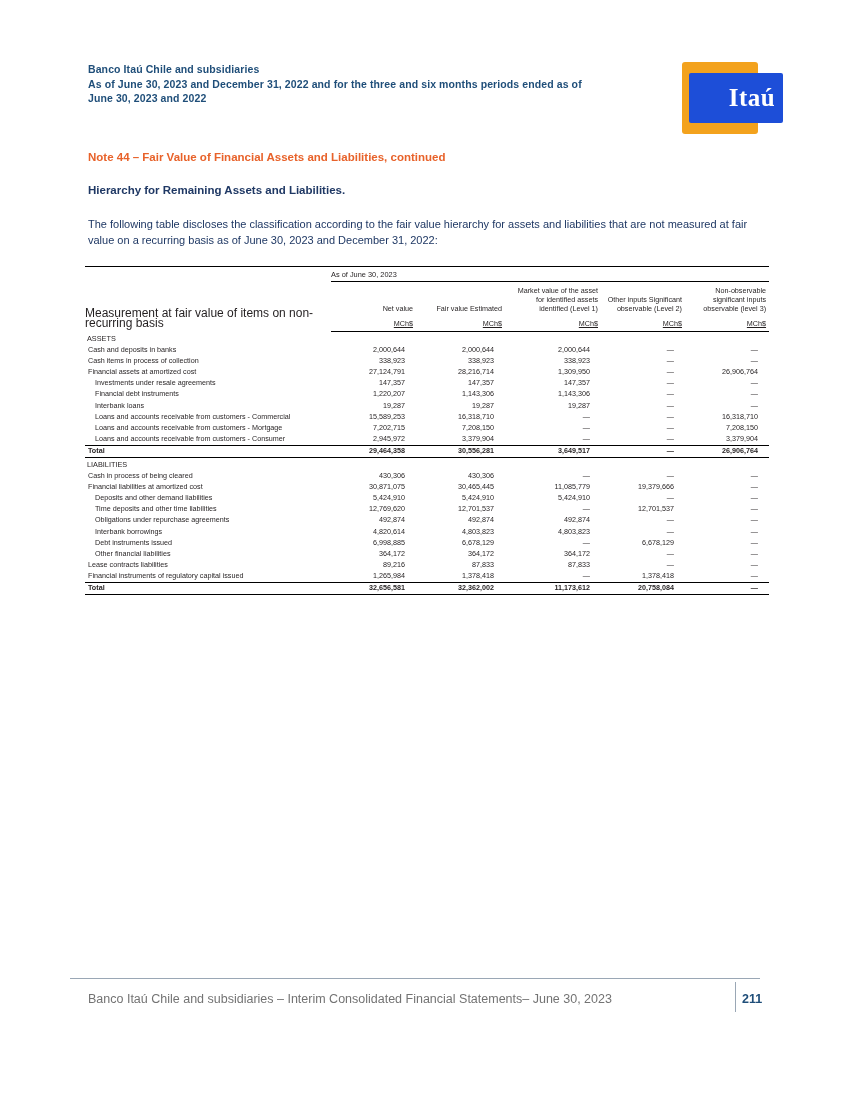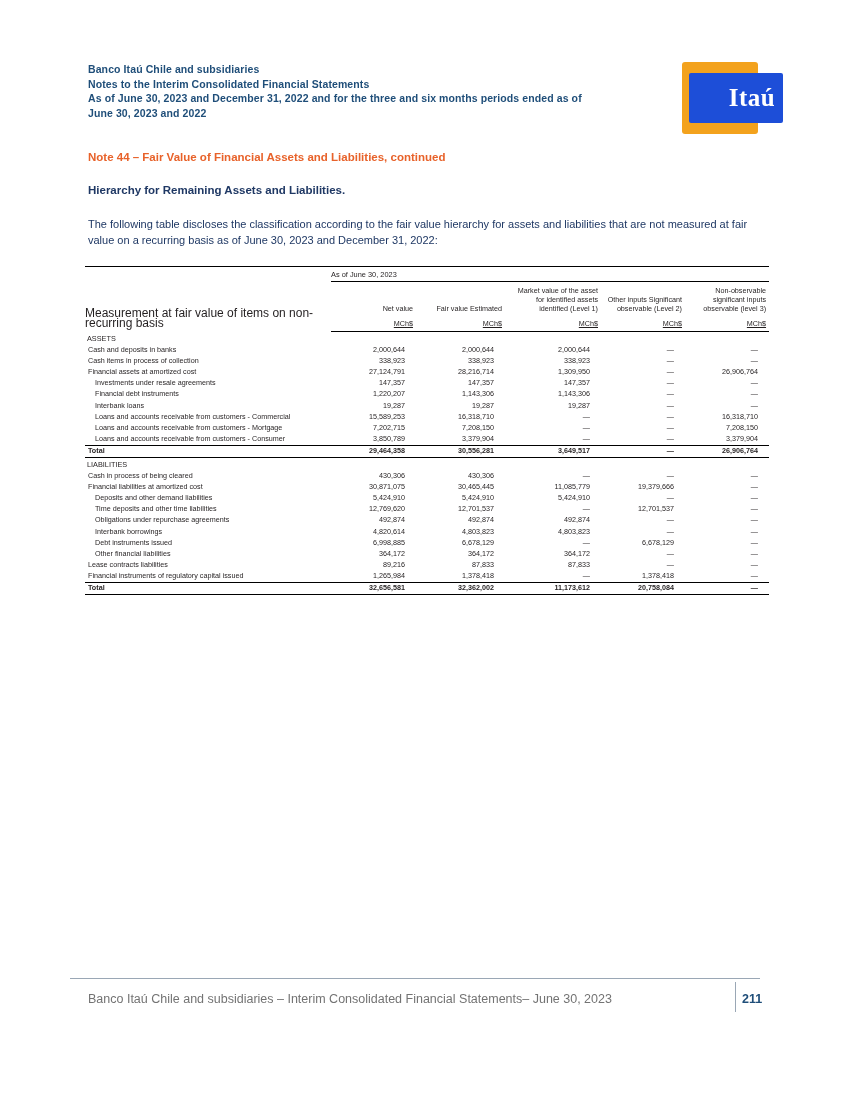--- a/index.html
+++ b/index.html
@@ -200,21 +200,20 @@
     font-weight: bold;
   }
 </style>
 </head>
 <body>
 
 <div class="page">
 
   <div class="header">
     <div class="header-line">Banco Itaú Chile and subsidiaries</div>
-    <div class="header-line">Notes to the Interim Consolidated Financial Statements</div>
     <div class="header-line">As of June 30, 2023 and December 31, 2022 and for the three and six months periods ended as of</div>
     <div class="header-line">June 30, 2023 and 2022</div>
   </div>
 
   <div class="logo">
     <div class="logo-inner">Itaú</div>
   </div>
 
   <div class="note-title">Note 44 – Fair Value of Financial Assets and Liabilities, continued</div>
   <div class="section-title">Hierarchy for Remaining Assets and Liabilities.</div>
@@ -314,21 +313,21 @@
           <tr>
             <td class="lbl ind">Loans and accounts receivable from customers - Mortgage</td>
             <td class="num">7,202,715</td>
             <td class="num">7,208,150</td>
             <td class="num">—</td>
             <td class="num">—</td>
             <td class="num">7,208,150</td>
           </tr>
           <tr>
             <td class="lbl ind">Loans and accounts receivable from customers - Consumer</td>
-            <td class="num">3,850,789</td>
+            <td class="num">2,945,972</td>
             <td class="num">3,379,904</td>
             <td class="num">—</td>
             <td class="num">—</td>
             <td class="num">3,379,904</td>
           </tr>
           <tr class="total">
             <td class="lbl">Total</td>
             <td class="num">29,464,358</td>
             <td class="num">30,556,281</td>
             <td class="num">3,649,517</td>

